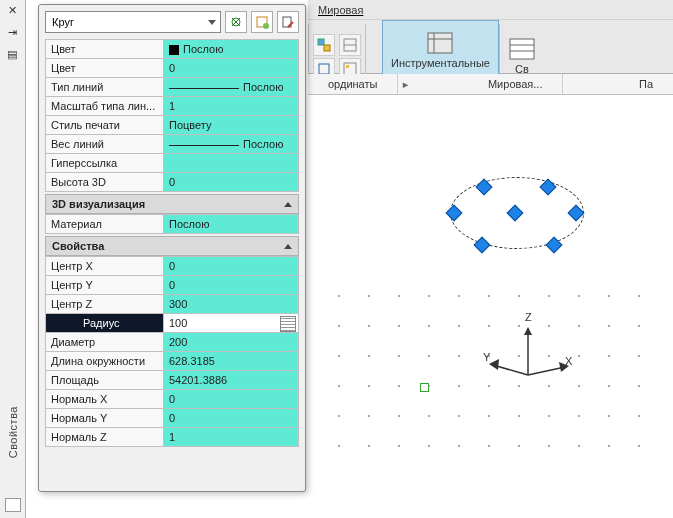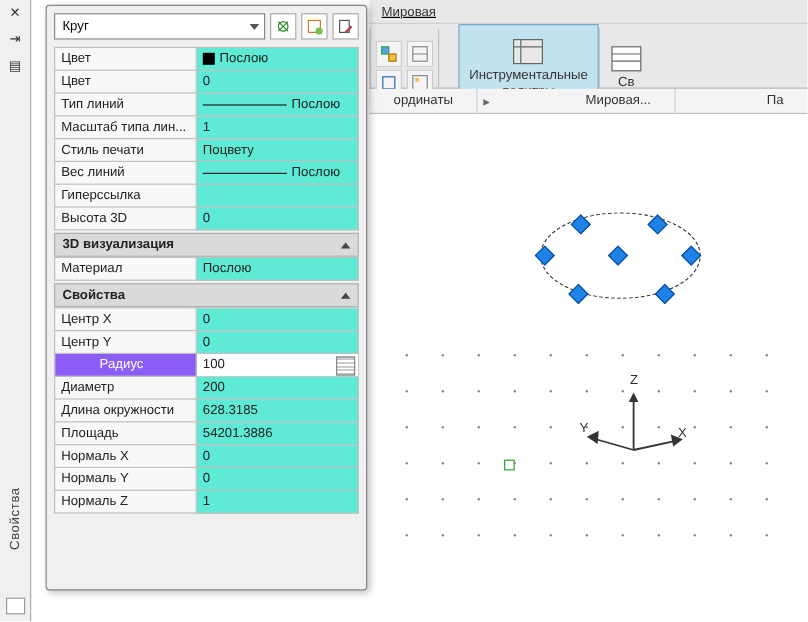--- a/index.html
+++ b/index.html
@@ -35,21 +35,21 @@
   .type-sel { flex: 1; height: 22px; background: #fff; border: 1px solid #888; display: flex; align-items: center; padding: 0 6px; position: relative; }
   .type-sel::after { content: ""; position: absolute; right: 4px; top: 8px; width: 0; height: 0; border-left: 4px solid transparent; border-right: 4px solid transparent; border-top: 5px solid #555; }
   .head-ico { width: 22px; height: 22px; background: #fff; border: 1px solid #aaa; display: flex; align-items: center; justify-content: center; }
   
   .prop-body { padding: 0 6px; }
   .section-hd { background: #dadada; border: 1px solid #b0b0b0; padding: 3px 6px; font-weight: bold; color: #222; display: flex; align-items: center; margin-top: 2px; }
   .section-hd .caret { margin-left: auto; width: 0; height: 0; border-left: 4px solid transparent; border-right: 4px solid transparent; border-bottom: 5px solid #444; }
   table.props { width: 100%; border-collapse: collapse; }
   table.props td { border: 1px solid #c0c0c0; padding: 2px 5px; height: 19px; background: #5eead4; color: #222; }
   table.props td.key { width: 118px; background: #f8f8f8; }
-  tr.selected td.key { background: #8b5cf6; color: #fff; padding-left: 37px; }
+  tr.selected td.key { background: #0f172a; color: #fff; padding-left: 37px; }
   tr.selected td.val { background: #fff; position: relative; }
   tr.selected td.val::after { content: ""; position: absolute; right: 2px; top: 2px; width: 14px; height: 14px; border: 1px solid #888; background: repeating-linear-gradient(0deg,#999 0 1px,transparent 1px 3px); }
   .swatch { display: inline-block; width: 10px; height: 10px; background: #000; vertical-align: middle; margin-right: 4px; }
   .dashline { display: inline-block; width: 70px; border-top: 1px solid #222; vertical-align: middle; margin-right: 4px; }
   
   
   .dots-grid { position: absolute; left: 30px; right: 10px; top: 200px; bottom: 10px; }
   .dot { position: absolute; width: 2px; height: 2px; background: #888; border-radius: 50%; }
   .circle-sel { position: absolute; left: 142px; top: 82px; width: 134px; height: 72px; border: 1.5px dashed #333; border-radius: 50%; }
   .grip { position: absolute; width: 12px; height: 12px; background: #1f82e6; transform: rotate(45deg); border: 1px solid #0a4f99; }
@@ -310,20 +310,24 @@
     <table class="props">
       <tbody>
           <tr>
             <td class="key">Центр X</td>
             <td class="val">0</td>
           </tr>
       <tr>
             <td class="key">Центр Y</td>
             <td class="val">0</td>
           </tr>
+      <tr>
+            <td class="key">Центр Z</td>
+            <td class="val">300</td>
+          </tr>
       <tr class="selected">
             <td class="key">Радиус</td>
             <td class="val">100</td>
           </tr>
       <tr>
             <td class="key">Диаметр</td>
             <td class="val">200</td>
           </tr>
       <tr>
             <td class="key">Длина окружности</td>

